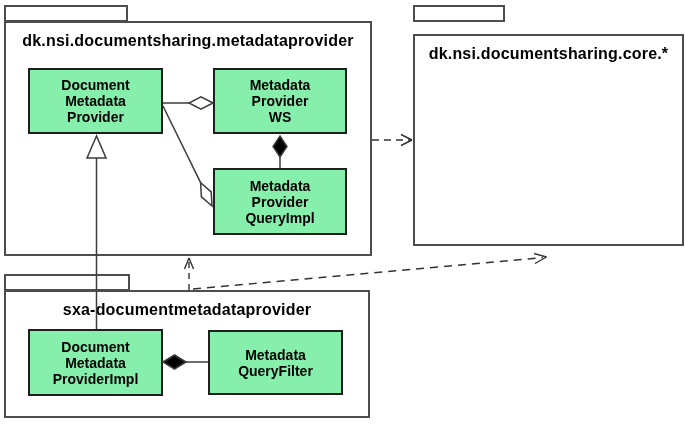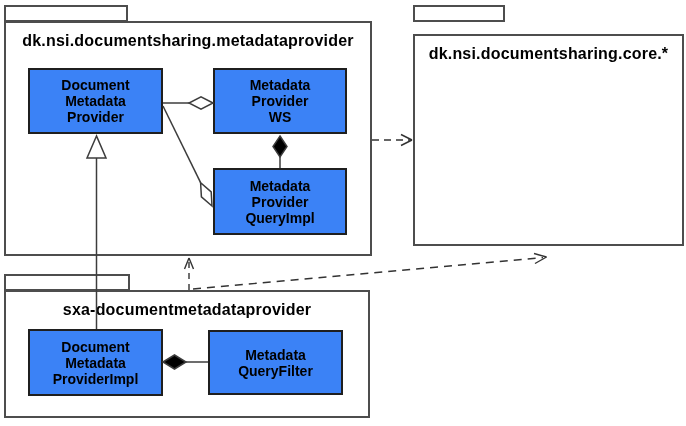--- a/index.html
+++ b/index.html
@@ -29,21 +29,21 @@
     text-align: center;
     font-weight: bold;
     font-size: 16px;
     padding-top: 9px;
     letter-spacing: 0.2px;
   }
   .cls-box {
     position: absolute;
     box-sizing: border-box;
     border: 2px solid #1f1f1f;
-    background: #3b82f6;
+    background: #86efac;
     display: flex;
     align-items: center;
     justify-content: center;
   }
   .cls-label {
     text-align: center;
     font-weight: bold;
     font-size: 14px;
     line-height: 16px;
     white-space: pre-line;

